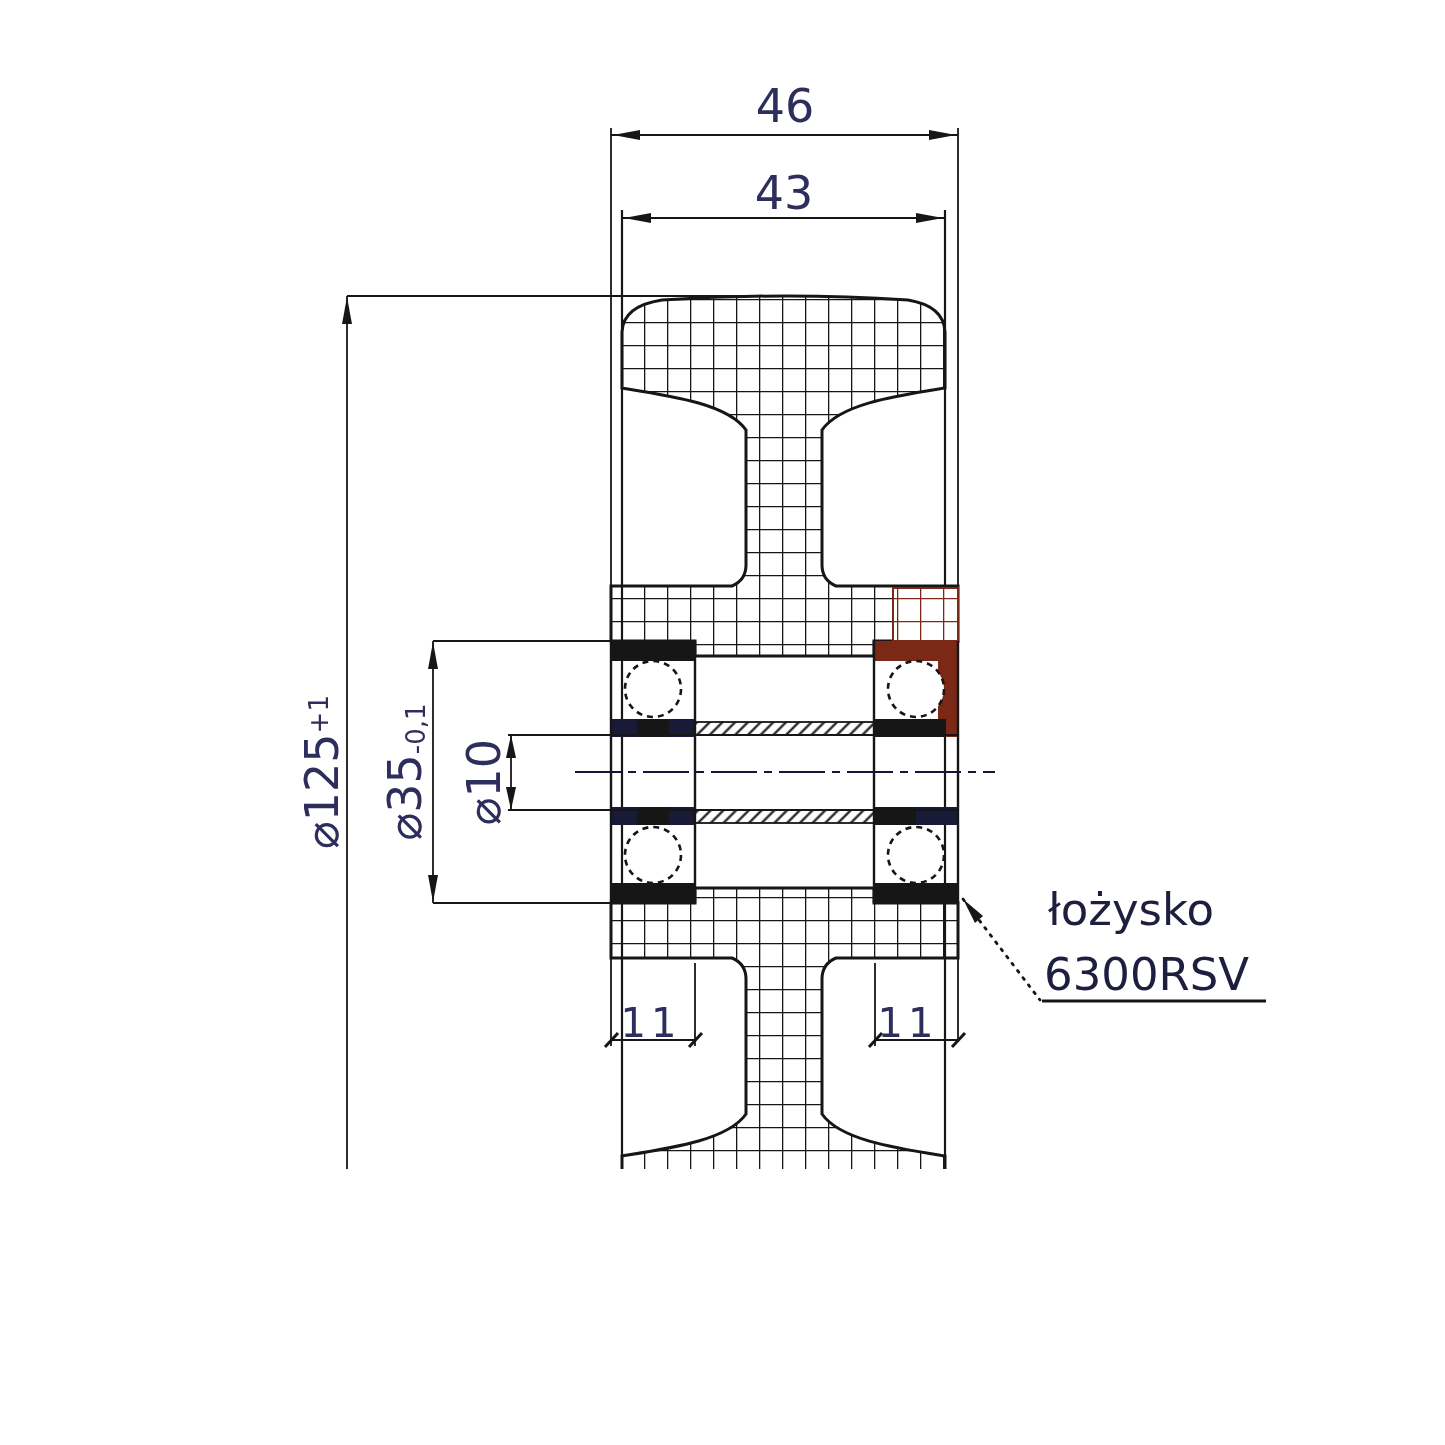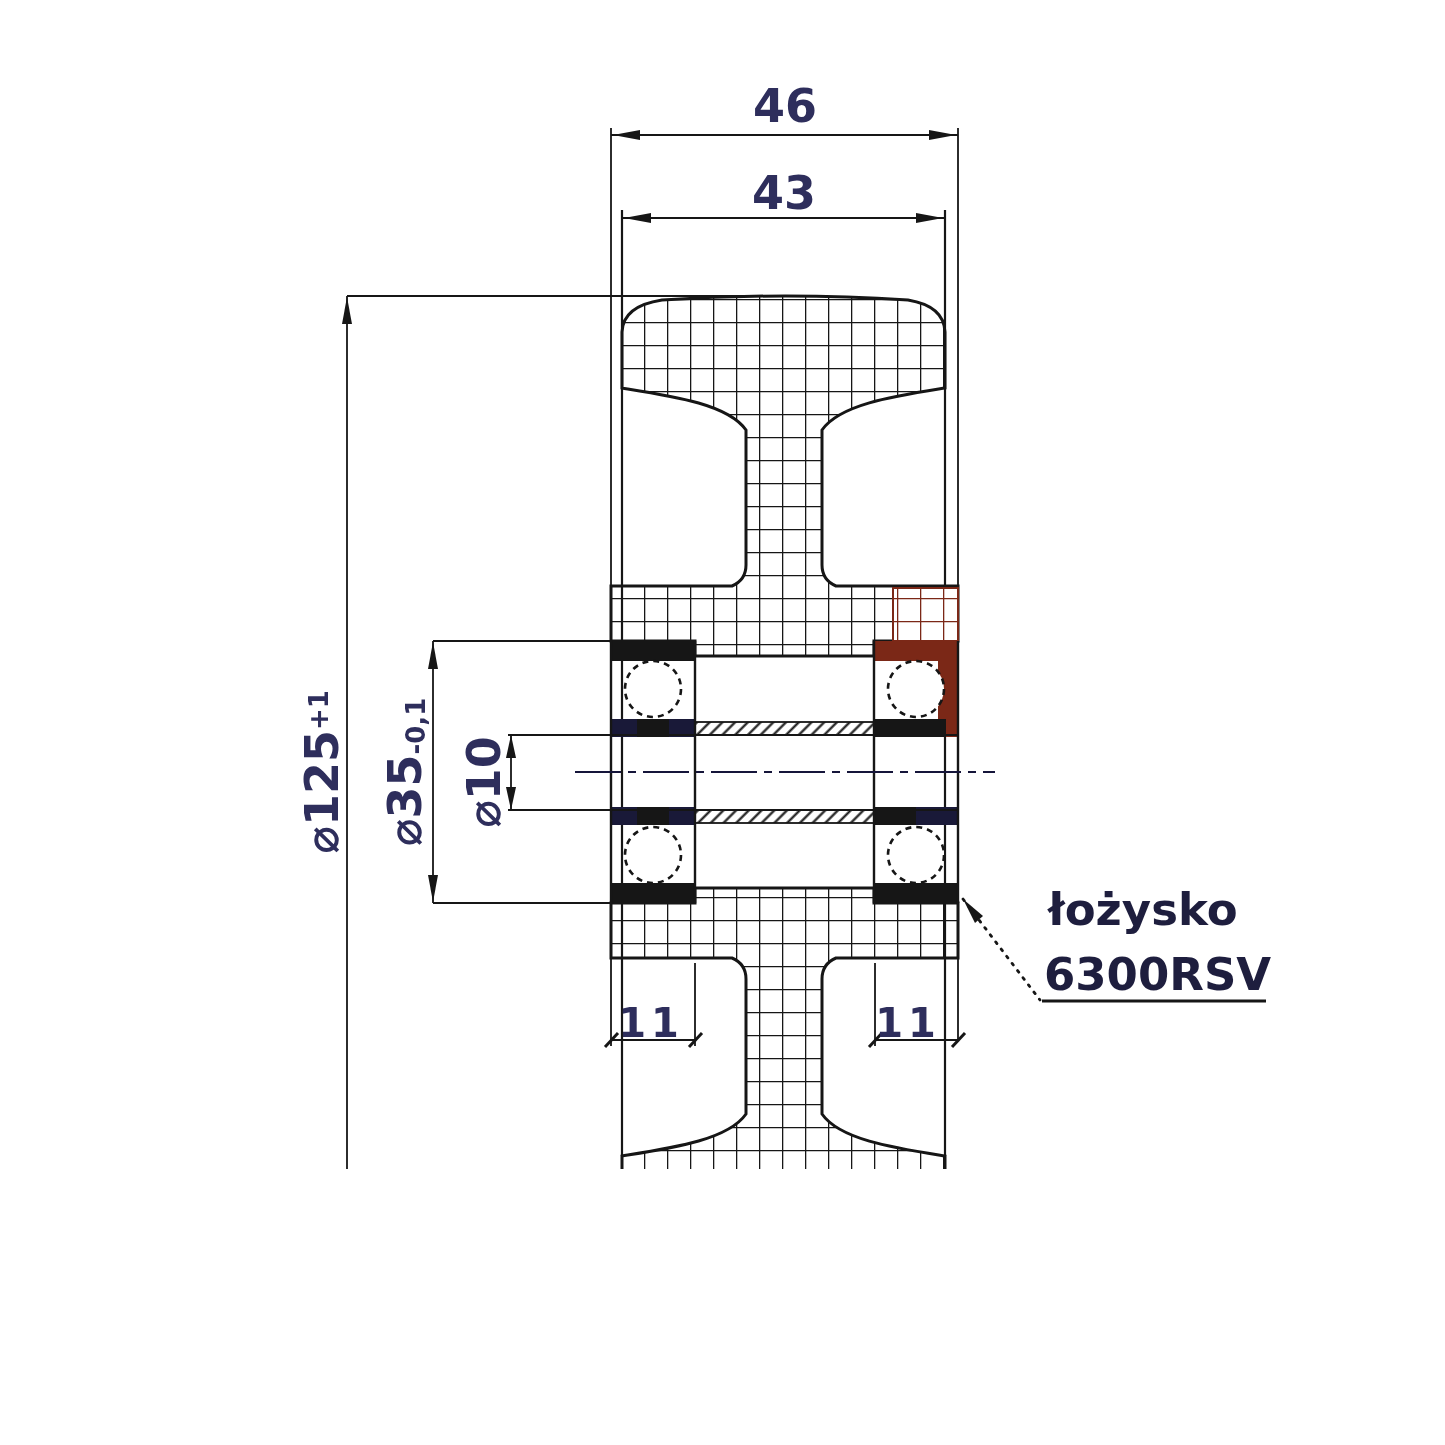--- a/index.html
+++ b/index.html
@@ -1,17 +1,17 @@
 <!DOCTYPE html>
 <html><head>
 <meta charset="utf-8">
 <style>
   html,body{margin:0;padding:0;background:#ffffff;}
   #stage{position:relative;width:1445px;height:1169px;background:#ffffff;overflow:hidden;
-         font-family:"DejaVu Sans", sans-serif;font-weight:bold;}
+         font-family:"DejaVu Sans", sans-serif;}
   svg{display:block;}
   text{font-family:"DejaVu Sans", sans-serif;}
   .dimtxt{font-size:46px;fill:#2e2e5c;}
   .dimtxt-sm{font-size:40px;fill:#2e2e5c;letter-spacing:5px;}
   .toltxt{font-size:26px;fill:#2e2e5c;}
   .calltxt{font-size:45px;fill:#1e1e3e;}
 </style>
 </head>
 <body>
 

